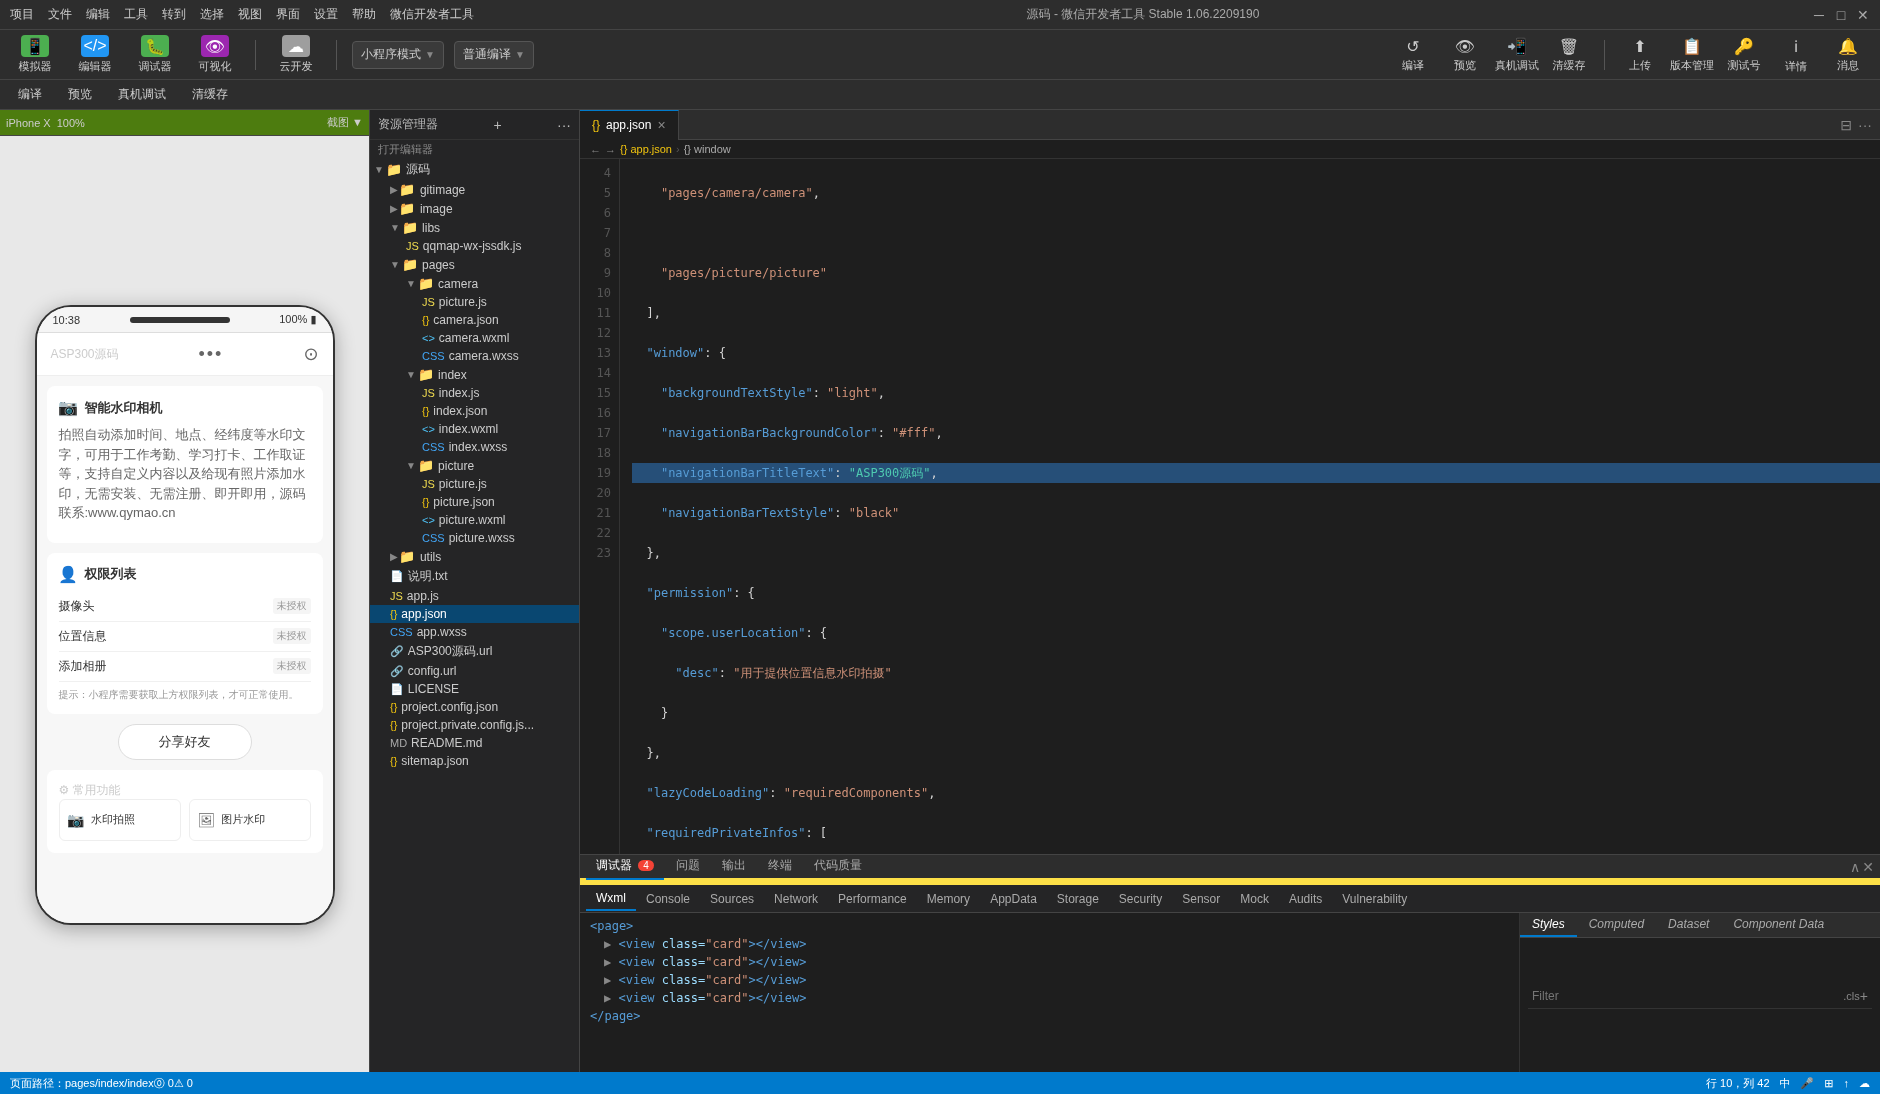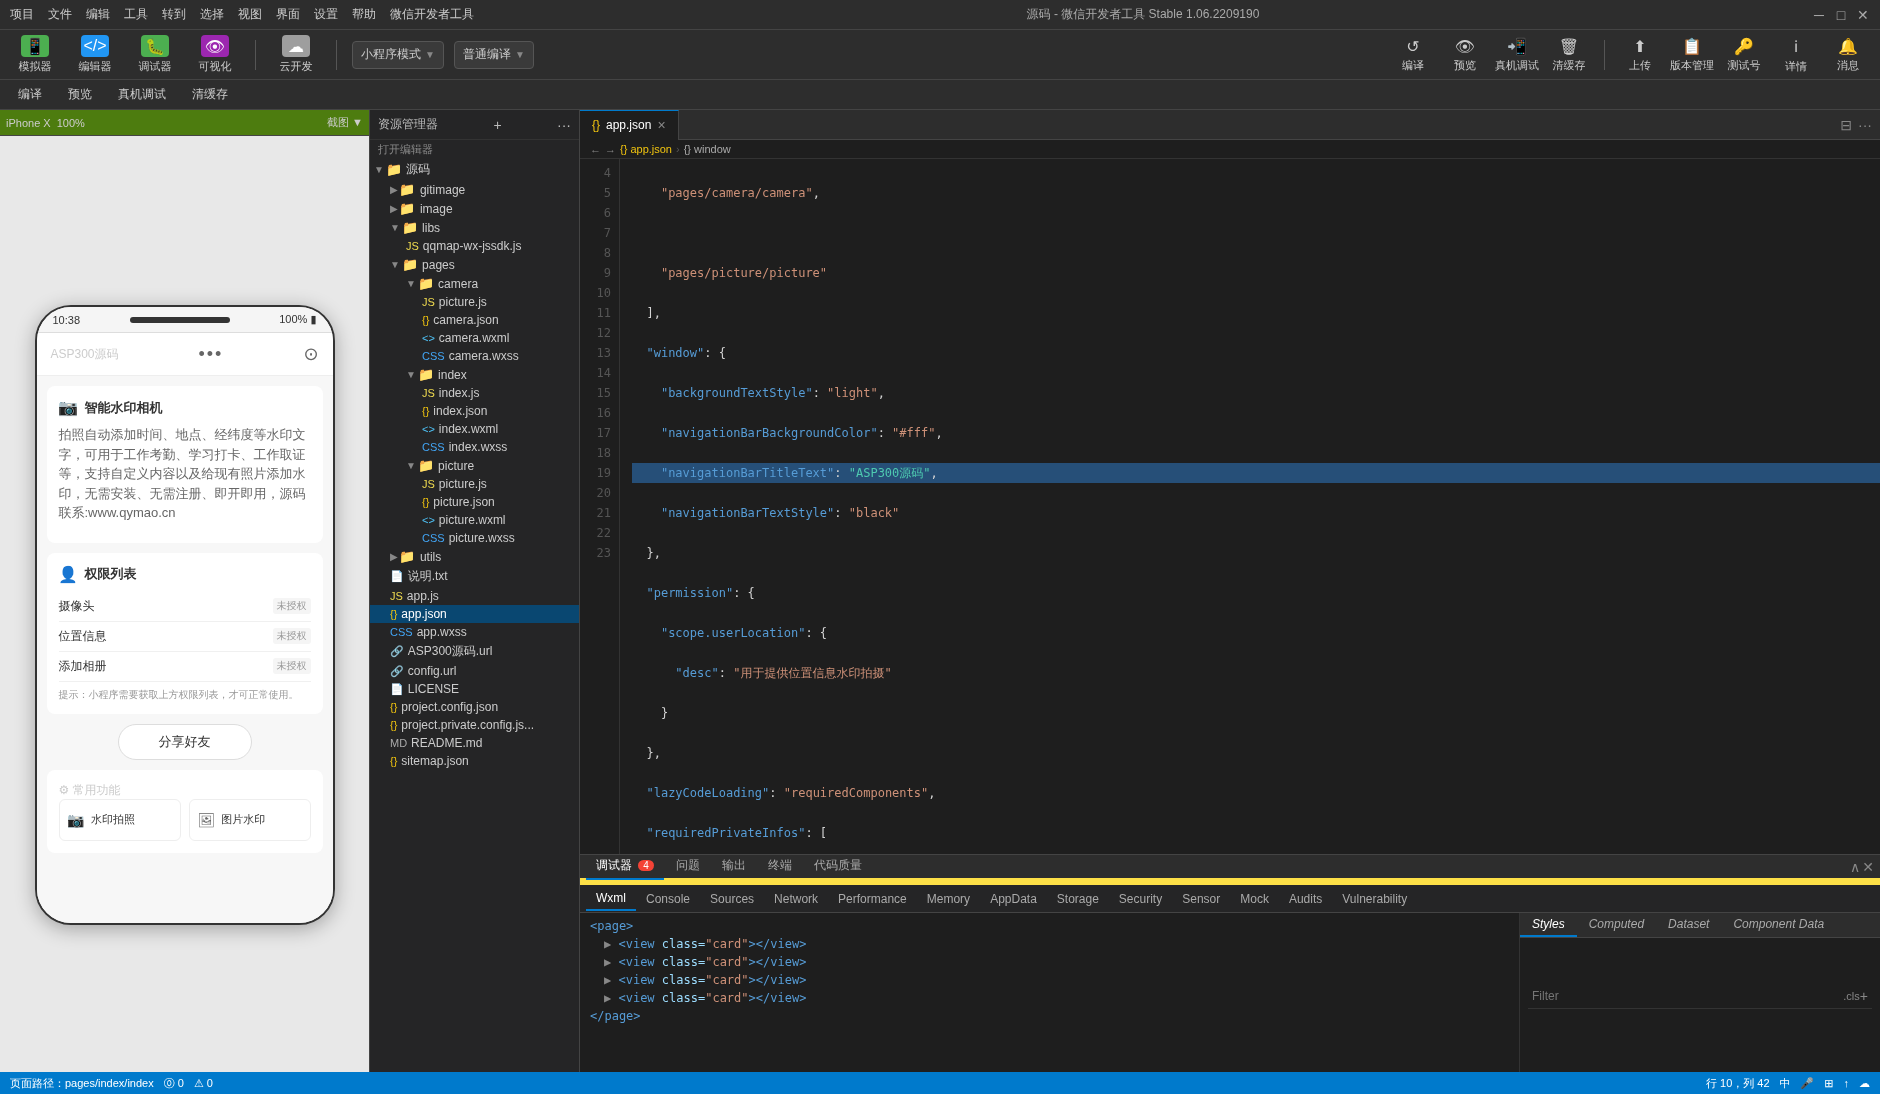--- a/index.html
+++ b/index.html
@@ -107,21 +107,21 @@
     .dt-right-tab { padding: 4px 12px; font-size: 12px; color: #aaa; cursor: pointer; font-style: italic; }
     .dt-right-tab.active { color: white; border-bottom: 2px solid #007acc; }
     #dt-right-content { flex: 1; padding: 4px 8px; overflow: auto; margin-top: 42px; }
     .dt-filter { display: flex; align-items: center; border-bottom: 1px solid #333; padding: 4px; }
     .dt-filter input { background: transparent; border: none; color: #ccc; font-size: 12px; outline: none; width: 100%; }
     .dt-filter .cls-btn { color: #888; font-size: 11px; cursor: pointer; margin-left: auto; }
     .dt-filter .add-btn { color: #888; font-size: 14px; cursor: pointer; }
 
     
     #status-bar { position: absolute; bottom: 0; left: 0; right: 0; height: 22px; background: #007acc; display: flex; align-items: center; justify-content: space-between; padding: 0 10px; font-size: 11px; color: white; }
-    #status-bar .left { display: flex; align-items: center; gap: 10px; }
+    #status-bar .left { display: flex; align-items: center; }
     #status-bar .right { display: flex; align-items: center; gap: 10px; }
 
     
     #dt-outer-tabs { display: flex; align-items: center; background: #252526; border-bottom: 1px solid #444; height: 28px; padding: 0 6px; overflow-x: auto; }
     .dt-outer-tab { padding: 4px 10px; font-size: 12px; color: #aaa; cursor: pointer; white-space: nowrap; }
     .dt-outer-tab.active { color: white; border-bottom: 2px solid #007acc; }
 
     
     ::-webkit-scrollbar { width: 6px; height: 6px; }
     ::-webkit-scrollbar-track { background: #1e1e1e; }

